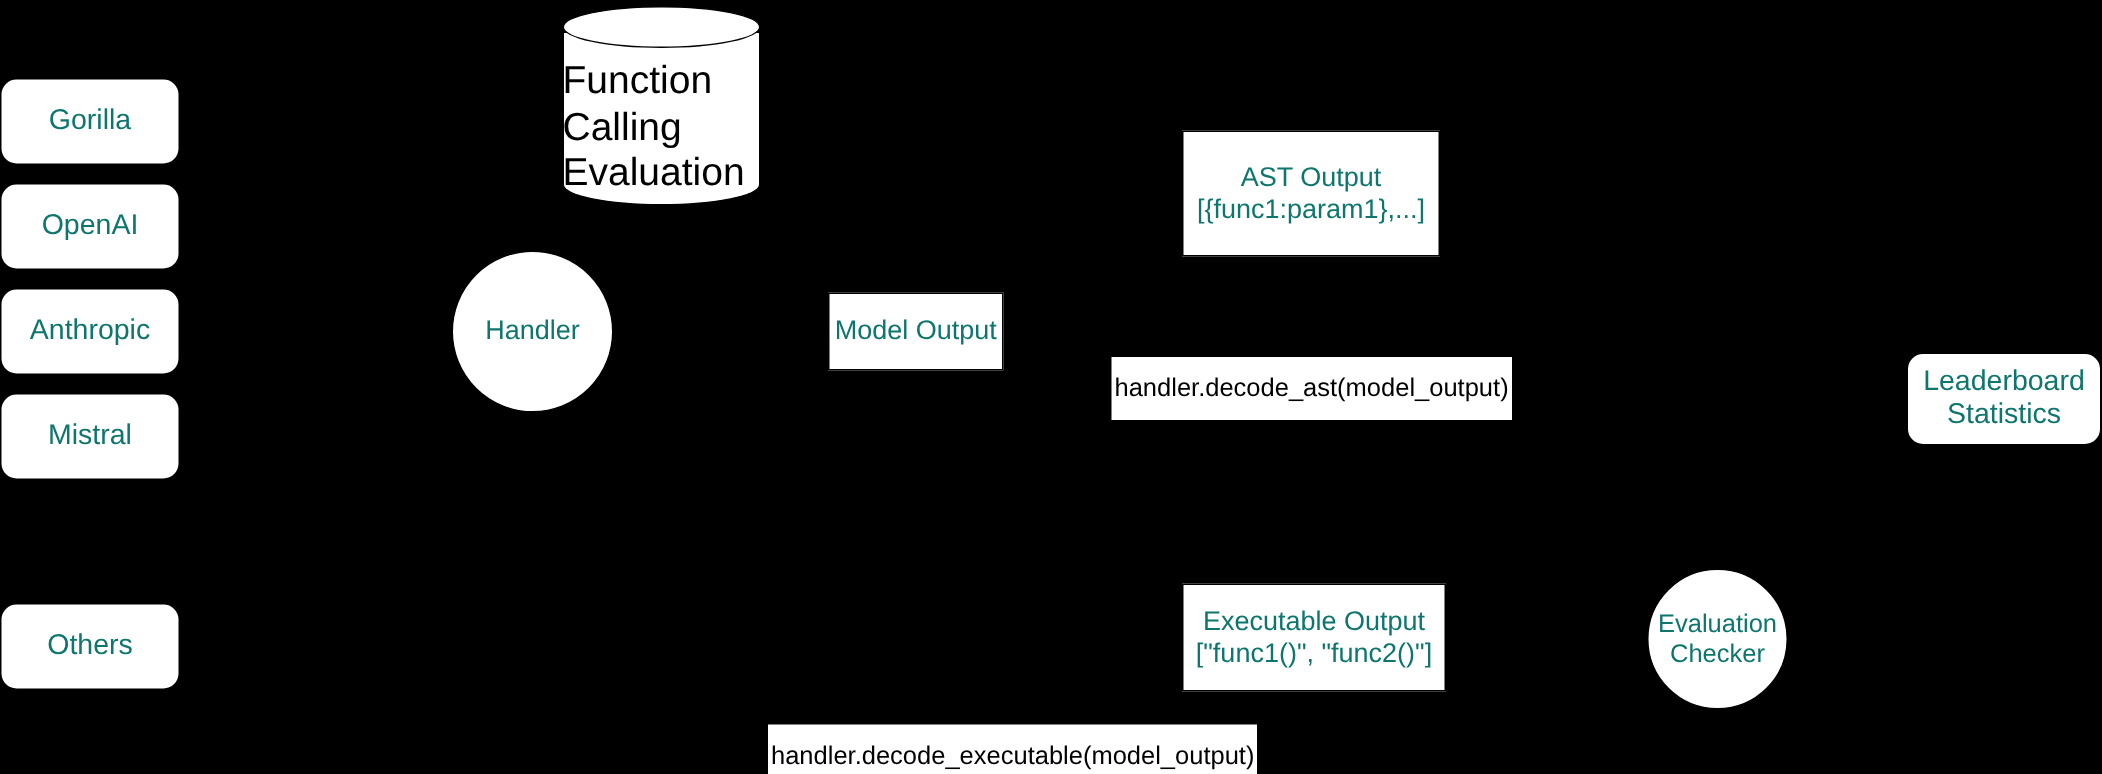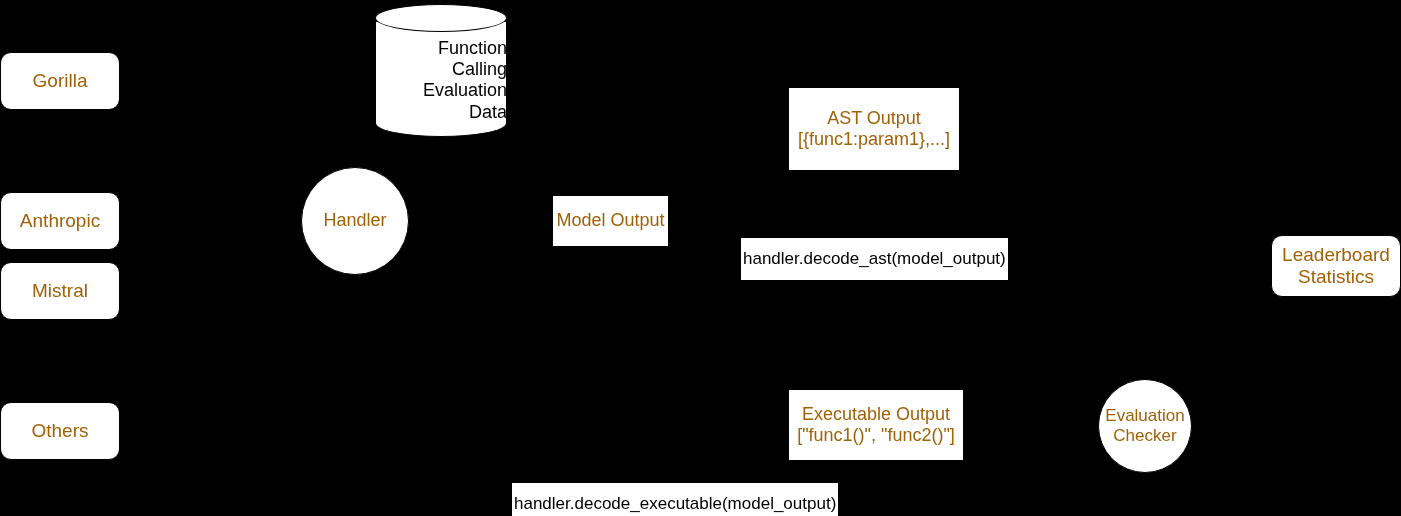--- a/index.html
+++ b/index.html
@@ -12,21 +12,21 @@
     width: 1401px;
     height: 516px;
     background: #000000;
     overflow: hidden;
     font-family: "Liberation Sans", sans-serif;
   }
   .node {
     position: absolute;
     box-sizing: border-box;
     background: #ffffff;
-    color: #a16207;
+    color: #0f766e;
     border: 1px solid #000000;
     display: flex;
     align-items: center;
     justify-content: center;
     text-align: center;
     line-height: 1.18;
     white-space: pre-line;
   }
   .rrect {
     border-radius: 11px;
@@ -61,23 +61,23 @@
     right: 0;
     background: #ffffff;
     border: 1px solid #000;
     border-radius: 50%;
     box-sizing: border-box;
   }
   .cyl-label {
     position: absolute;
     left: 0;
     right: 0;
-    text-align: right;
+    text-align: left;
     color: #000;
-    font-size: 18px;
+    font-size: 26px;
     line-height: 1.18;
     white-space: pre-line;
   }
   .edge-label {
     position: absolute;
     background: #ffffff;
     color: #000000;
     font-size: 17px;
     line-height: 1.15;
     padding: 11px 2px;
@@ -85,20 +85,21 @@
     box-sizing: border-box;
   }
 </style>
 </head>
 <body>
 
 <div id="canvas">
 
   <div class="node rrect" style="left:0px; top:52px; width:120px; height:58px;">Gorilla</div>
 
+  <div class="node rrect" style="left:0px; top:122px; width:120px; height:58px;">OpenAI</div>
 
   <div class="node rrect" style="left:0px; top:192px; width:120px; height:58px;">Anthropic</div>
 
   <div class="node rrect" style="left:0px; top:262px; width:120px; height:58px;">Mistral</div>
 
   <div class="node rrect" style="left:0px; top:402px; width:120px; height:58px;">Others</div>
 
   <div class="cyl-wrap" style="left:375px; top:4px; width:132px; height:132px;">
     <div class="cyl-body" style="top:18px; height:114px;"></div>
     <div class="cyl-top" style="top:0px; height:28px;"></div>

